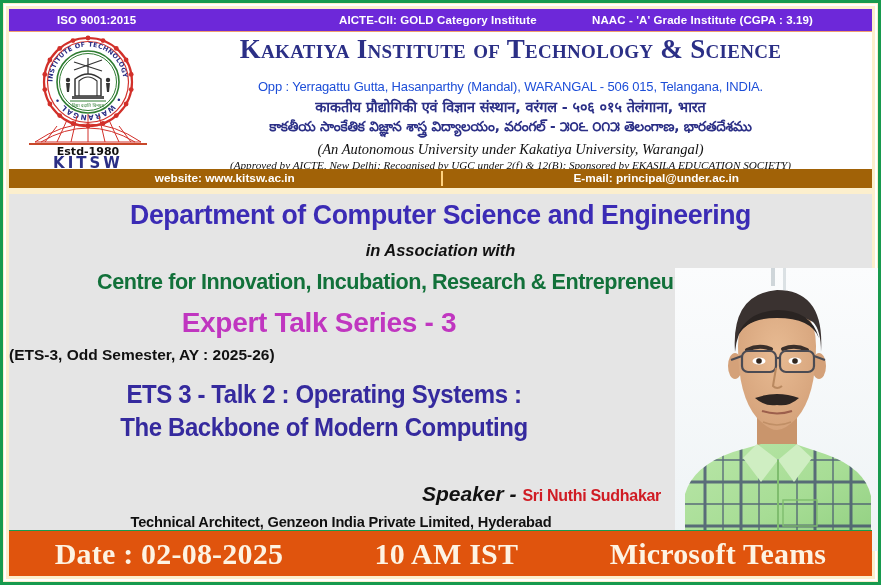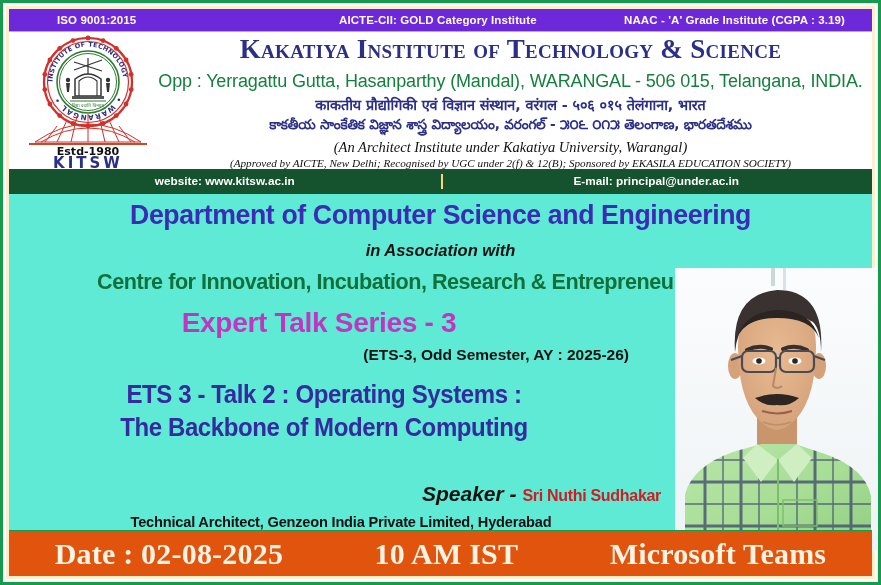--- a/index.html
+++ b/index.html
@@ -23,21 +23,21 @@
     position:absolute; left:6px; top:6px; right:6px; height:23px;
     background:#6d28d9;
     display:flex; align-items:center;
     color:#ffffff;
     font-size:11.5px; font-weight:600;
     letter-spacing:.1px;
     border-bottom:1px solid #f0a070;
   }
   .accred-bar .a1 { position:absolute; left:48px; }
   .accred-bar .a2 { position:absolute; left:330px; }
-  .accred-bar .a3 { position:absolute; left:583px;margin-left:32px; }
+  .accred-bar .a3 { position:absolute; left:583px; }
 
   
   .letterhead {
     position:absolute; left:6px; top:29px; right:6px; height:137px;
     background:#ffffff;
   }
   .logo-wrap {
     position:absolute; left:18px; top:2px;
     width:122px; height:135px;
   }
@@ -52,23 +52,23 @@
     font-size:27px;
     color:#2b2f86;
     font-variant:small-caps;
     letter-spacing:.3px;
     line-height:1.1;
     white-space:nowrap;
     margin-top:1px;
   }
   .inst-addr {
     font-family:"Liberation Sans", sans-serif;
-    font-size:18px;
-    color:#15803d;
-    margin-top:6px;
+    font-size:13px;
+    color:#1d4ed8;
+    margin-top:14px;
     letter-spacing:-.15px;
     white-space:nowrap;
   }
   .inst-hindi {
     font-family:"DejaVu Sans", sans-serif;
     font-size:14.4px; font-weight:700;
     color:#2b2f86;
     margin-top:3px;
     letter-spacing:-.1px;
     white-space:nowrap;
@@ -93,39 +93,39 @@
     font-family:"Liberation Serif", serif;
     font-style:italic;
     font-size:11.2px;
     color:#111111;
     margin-top:1px;
     white-space:nowrap;
   }
 
   
   .contact-bar {
-    position:absolute; left:6px; top:166px; right:6px; height:25px;
-    background:#14532d;
+    position:absolute; left:6px; top:166px; right:6px; height:19px;
+    background:#a16207;
     color:#ffffff;
     display:flex; align-items:center;
     font-size:11.8px; font-weight:600;
   }
   .contact-seg {
     flex:1 1 0; text-align:center; position:relative;
     line-height:1;
   }
   .contact-seg + .contact-seg::before {
     content:""; position:absolute; left:0; top:-2px; bottom:-2px;
     width:2px; background:#ffd27f;
   }
 
   
   .body-area {
     position:absolute; left:6px; top:191px; right:6px; bottom:52px;
-    background:#5eead4;
+    background:#e5e5e5;
   }
   .dept-title {
     position:absolute; left:0; right:0; top:5px;
     text-align:center;
     font-size:27.5px; font-weight:700;
     color:#3b2bb5;
     letter-spacing:-.4px;
     white-space:nowrap;
     transform:scaleX(.97);
   }
@@ -147,21 +147,21 @@
   .centre sup { font-size:.58em; vertical-align:super; }
   .ets-series {
     position:absolute; left:0; width:620px; top:113px;
     text-align:center;
     font-size:28px; font-weight:700;
     color:#c036c0;
     letter-spacing:-.3px;
   }
   .ets-sub {
     position:absolute; left:0; width:620px; top:152px;
-    text-align:right;
+    text-align:left;
     font-size:15.5px; font-weight:700;
     color:#111111;
   }
   .talk-l1 {
     position:absolute; left:0; width:630px; top:186px;
     text-align:center;
     font-size:25px; font-weight:700;
     color:#352a9e;
     letter-spacing:-.4px;
     transform:scaleX(.96);
@@ -306,21 +306,21 @@
         <text x="61" y="121" text-anchor="middle" font-family="DejaVu Sans, sans-serif" font-size="11" font-weight="700" fill="#111">Estd-1980</text>
         <text x="61" y="134" text-anchor="middle" font-family="DejaVu Sans, sans-serif" font-size="15" font-weight="700" fill="#2b2f86" letter-spacing="3">KITSW</text>
       </svg>
     </div>
 
     <div class="inst-block">
       <div class="inst-name">Kakatiya Institute of Technology &amp; Science</div>
       <div class="inst-addr">Opp : Yerragattu Gutta, Hasanparthy (Mandal), WARANGAL - 506 015, Telangana, INDIA.</div>
       <div class="inst-hindi">काकतीय प्रौद्योगिकी एवं विज्ञान संस्थान, वरंगल - ५०६ ०१५ तेलंगाना, भारत</div>
       <div class="inst-telugu">కాకతీయ సాంకేతిక విజ్ఞాన శాస్త్ర విద్యాలయం, వరంగల్ - ౫౦౬ ౦౧౫ తెలంగాణ, భారతదేశము</div>
-      <div class="inst-auto">(An Architect Institute under Kakatiya University, Warangal)</div>
+      <div class="inst-auto">(An Autonomous University under Kakatiya University, Warangal)</div>
       <div class="inst-appr">(Approved by AICTE, New Delhi; Recognised by UGC under 2(f) &amp; 12(B); Sponsored by EKASILA EDUCATION SOCIETY)</div>
     </div>
   </div>
 
   <div class="contact-bar">
     <div class="contact-seg">website: www.kitsw.ac.in</div>
     <div class="contact-seg">E-mail: principal@under.ac.in</div>
   </div>
 
   <div class="body-area">

